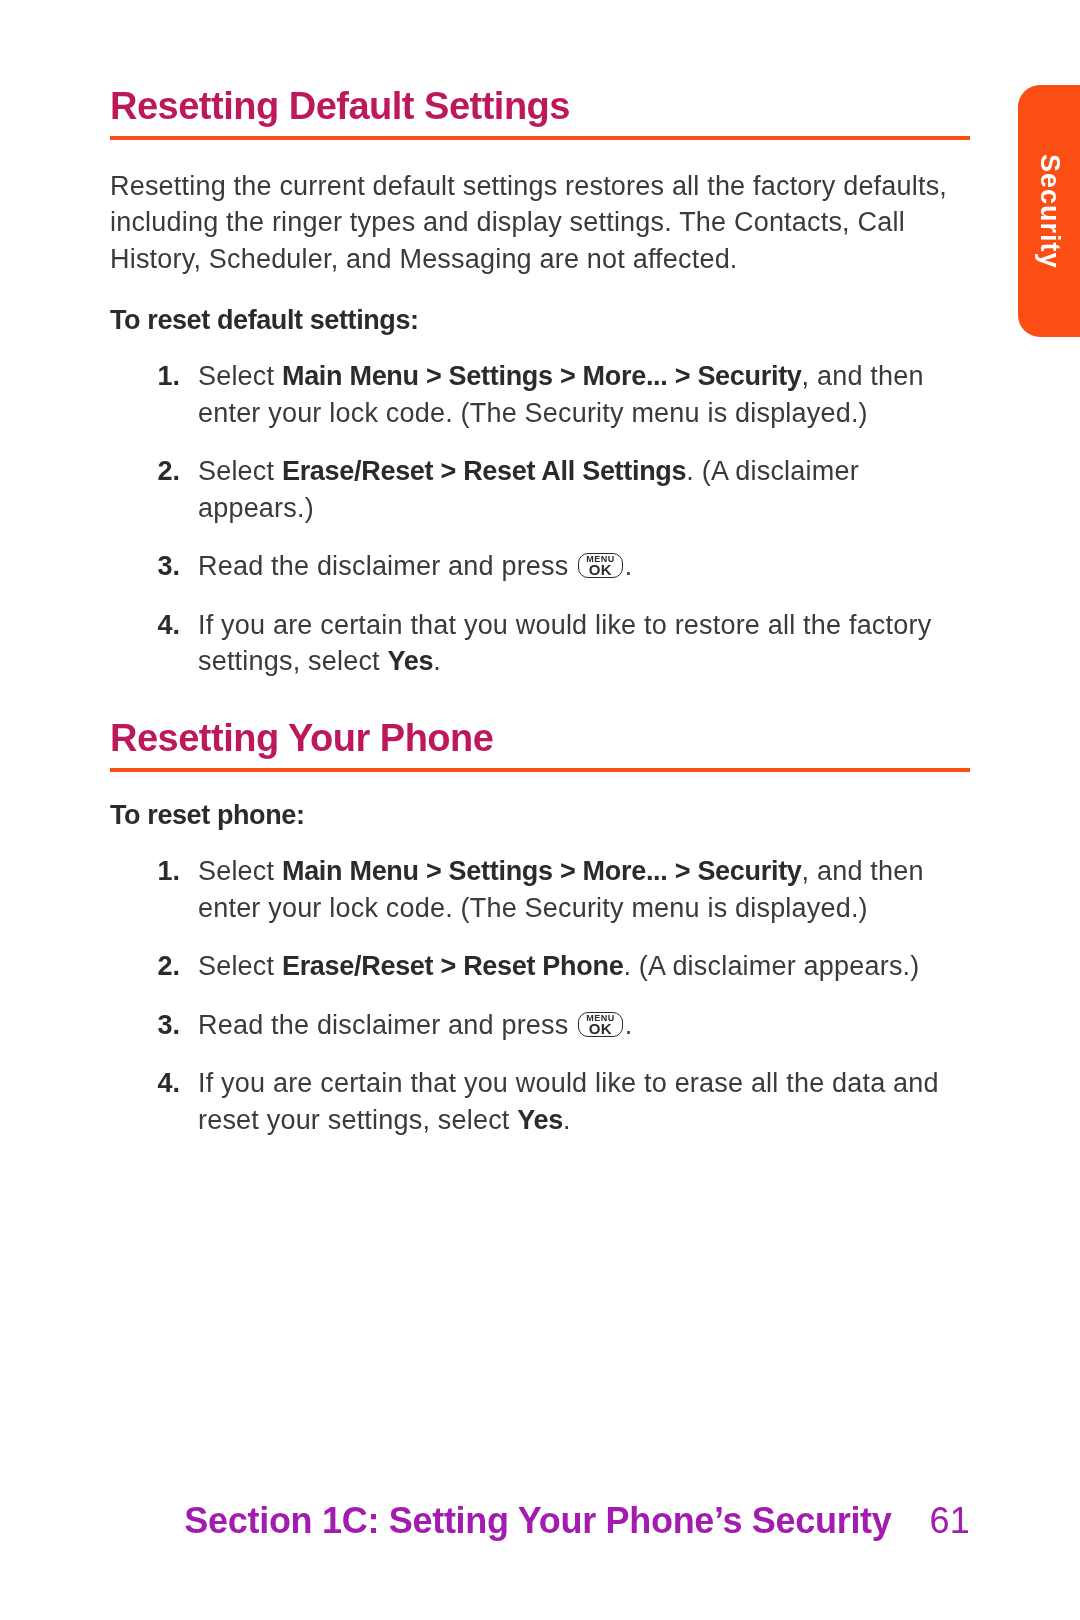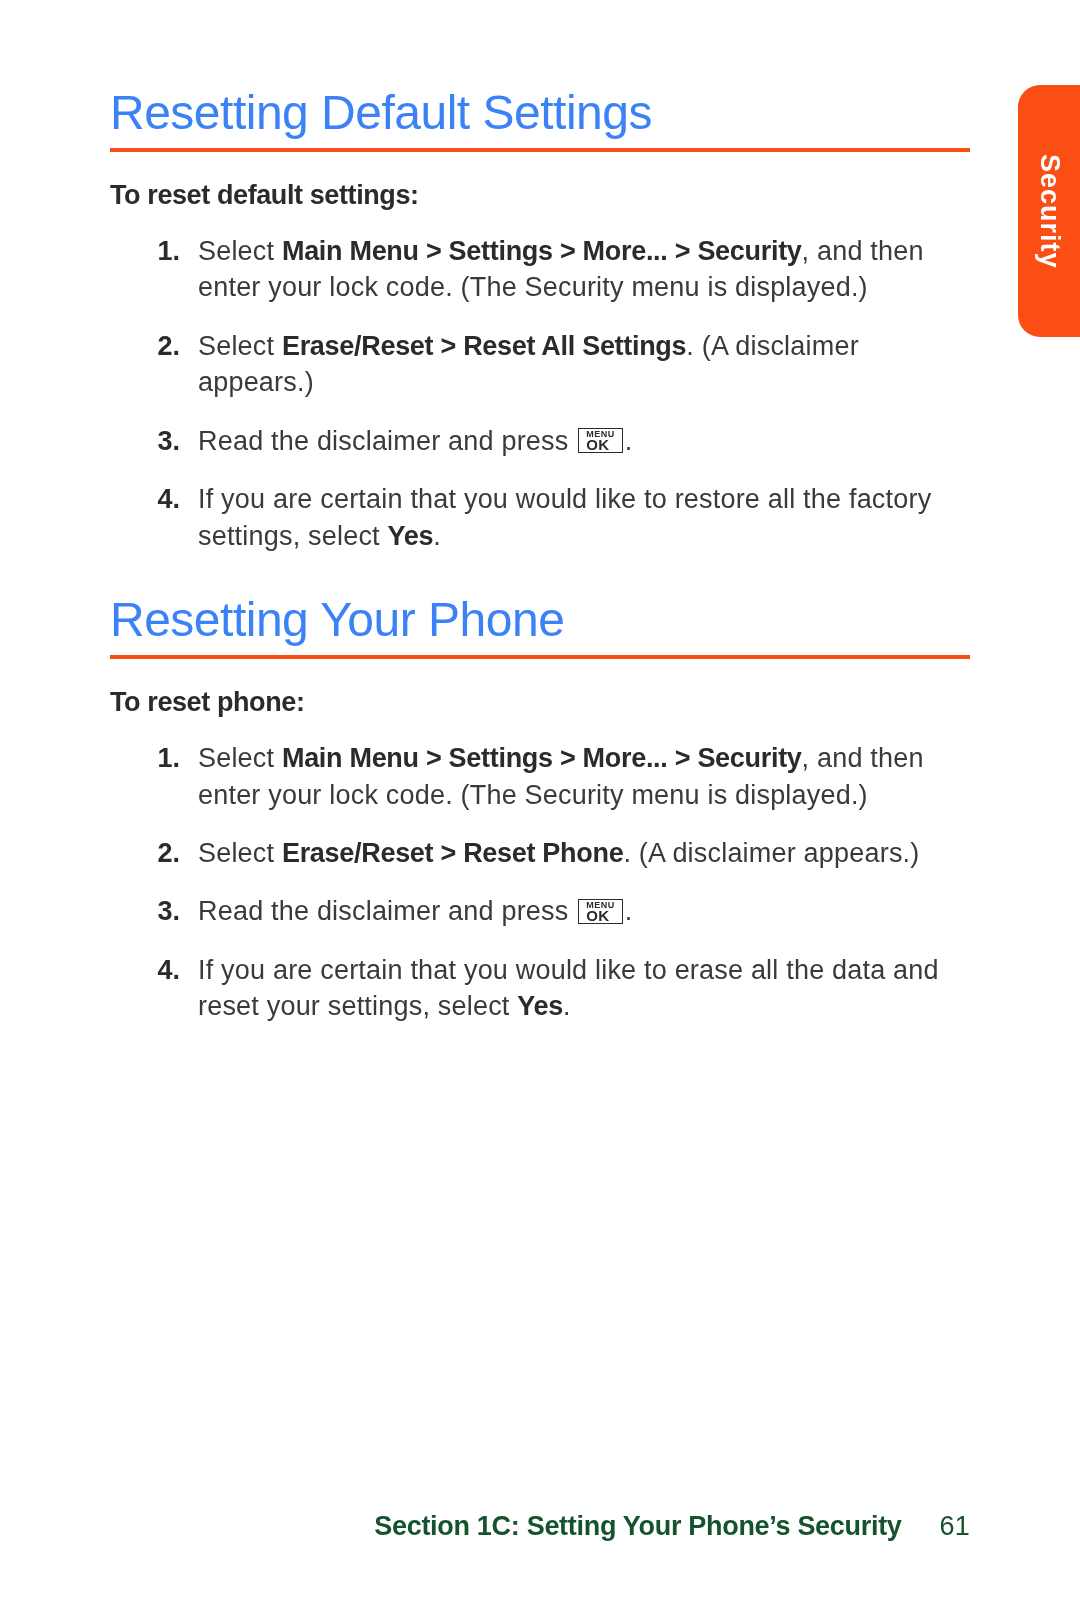--- a/index.html
+++ b/index.html
@@ -34,23 +34,23 @@
   }
   .side-tab span {
     color: #ffffff;
     font-weight: 700;
     font-size: 27px;
     writing-mode: vertical-rl;
     text-orientation: mixed;
     letter-spacing: 1px;
   }
   h2.section-heading {
-    color: #3b82f6;
-    font-size: 48px;
-    font-weight: 400;
+    color: #be185d;
+    font-size: 38px;
+    font-weight: 700;
     margin: 0 0 0 0;
     padding-bottom: 8px;
     border-bottom: 4px solid #fa4e15;
     letter-spacing: -0.5px;
   }
   h2.section-heading.second {
     margin-top: 38px;
   }
   p.body {
     font-size: 27px;
@@ -78,54 +78,55 @@
   }
   ol.steps li::marker {
     font-weight: 700;
     color: #2b2b2b;
   }
   .b { font-weight: 700; color: #2b2b2b; letter-spacing: -0.3px; }
   .key {
     display: inline-block;
     vertical-align: middle;
     border: 1.6px solid #2b2b2b;
-    border-radius: 0;
+    border-radius: 10px;
     padding: 1px 7px 2px 7px;
     font-size: 11px;
     line-height: 10px;
     font-weight: 700;
-    text-align: left;
+    text-align: center;
     color: #2b2b2b;
     margin: 0 2px;
     position: relative;
     top: -2px;
   }
   .key .l1 { display:block; font-size:9px; line-height:9px; letter-spacing:0.5px; }
   .key .l2 { display:block; font-size:15px; line-height:11px; letter-spacing:0.5px; }
   .footer {
     position: absolute;
     bottom: 78px;
     right: 110px;
-    font-size: 27px;
-    color: #14532d;
+    font-size: 36px;
+    color: #a21caf;
   }
   .footer .ftitle { font-weight: 700; letter-spacing: -0.3px; }
   .footer .pnum { font-weight: 400; margin-left: 38px; }
 </style>
 </head>
 <body>
 
 <div class="page">
 
   <div class="side-tab">
     <span>Security</span>
   </div>
 
   <h2 class="section-heading">Resetting Default Settings</h2>
 
+  <p class="body">Resetting the current default settings restores all the factory defaults, including the ringer types and display settings. The Contacts, Call History, Scheduler, and Messaging are not affected.</p>
 
   <p class="subhead">To reset default settings:</p>
 
   <ol class="steps">
     <li>
       <span>Select </span><span class="b">Main Menu &gt; Settings &gt; More... &gt; Security</span><span>, and then enter your lock code. (The Security menu is displayed.)</span>
     </li>
     <li>
       <span>Select </span><span class="b">Erase/Reset &gt; Reset All Settings</span><span>. (A disclaimer appears.)</span>
     </li>

